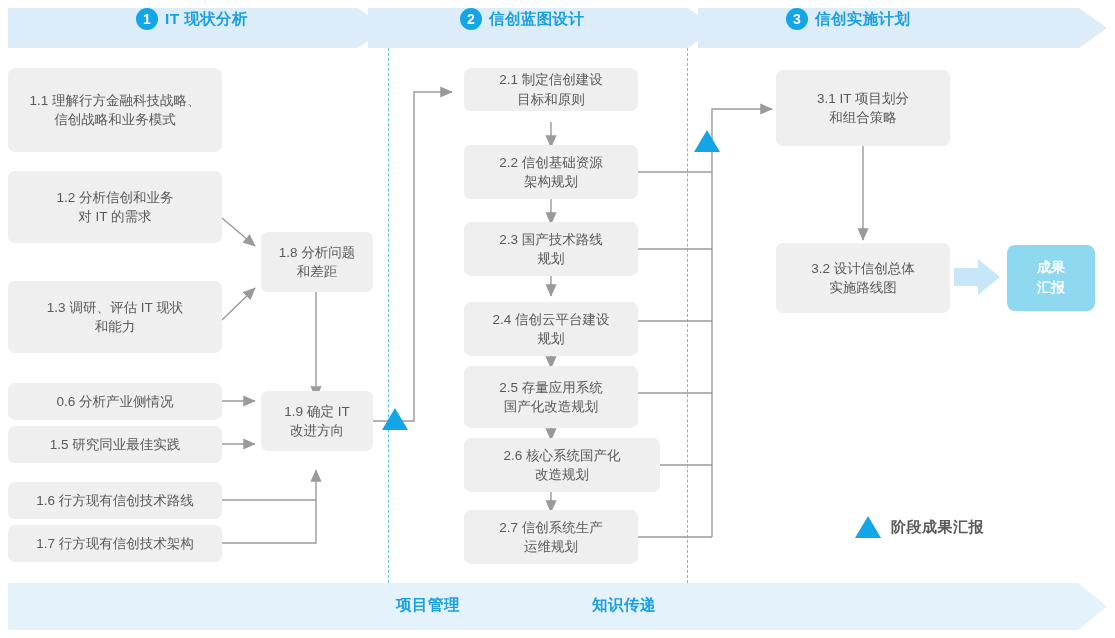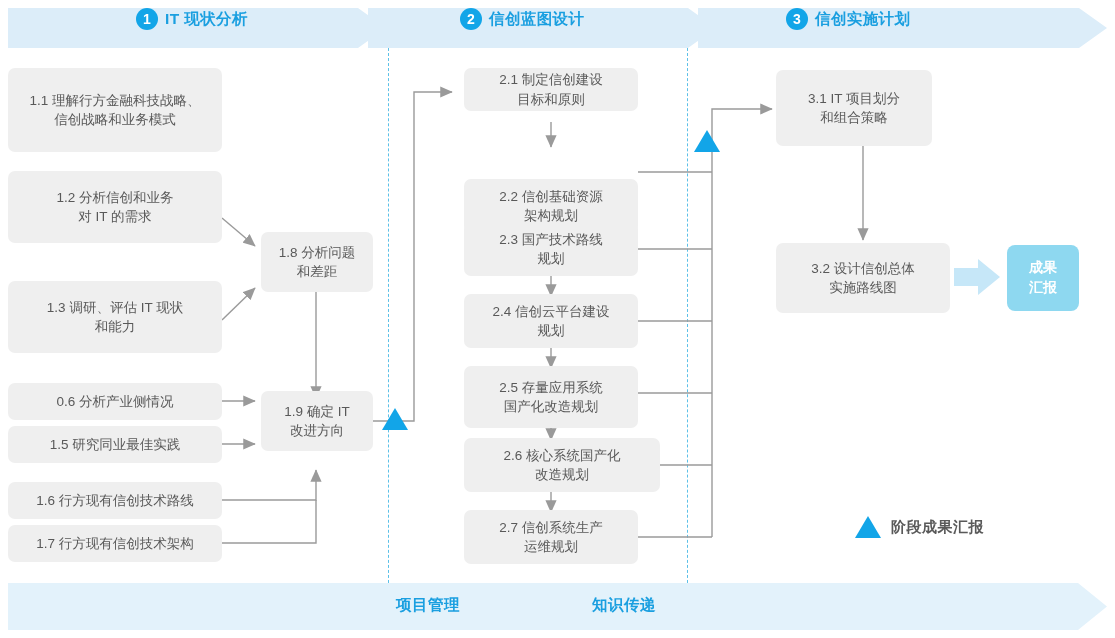--- a/index.html
+++ b/index.html
@@ -230,38 +230,38 @@
   <div class="node" style="left:8px;  top:482px; width:214px; height:37px;">1.6 行方现有信创技术路线</div>
   <div class="node" style="left:8px;  top:525px; width:214px; height:37px;">1.7 行方现有信创技术架构</div>
 
   <div class="node" style="left:261px; top:232px; width:112px; height:60px;">1.8 分析问题
 和差距</div>
   <div class="node" style="left:261px; top:391px; width:112px; height:60px;">1.9 确定 IT
 改进方向</div>
 
   <div class="node" style="left:464px; top:68px;  width:174px; height:43px;">2.1 制定信创建设
 目标和原则</div>
-  <div class="node" style="left:464px; top:145px; width:174px; height:54px;margin-top:34px;">2.2 信创基础资源
+  <div class="node" style="left:464px; top:145px; width:174px; height:54px;">2.2 信创基础资源
 架构规划</div>
   <div class="node" style="left:464px; top:222px; width:174px; height:54px;">2.3 国产技术路线
 规划</div>
-  <div class="node" style="left:464px; top:294px; width:174px; height:54px;">2.4 信创云平台建设
+  <div class="node" style="left:464px; top:302px; width:174px; height:54px;">2.4 信创云平台建设
 规划</div>
   <div class="node" style="left:464px; top:366px; width:174px; height:62px;">2.5 存量应用系统
 国产化改造规划</div>
   <div class="node" style="left:464px; top:438px; width:196px; height:54px;">2.6 核心系统国产化
 改造规划</div>
   <div class="node" style="left:464px; top:510px; width:174px; height:54px;">2.7 信创系统生产
 运维规划</div>
 
-  <div class="node" style="left:776px; top:70px;  width:156px; height:76px;">3.1 IT 项目划分
+  <div class="node" style="left:776px; top:70px;  width:174px; height:76px;">3.1 IT 项目划分
 和组合策略</div>
   <div class="node" style="left:776px; top:243px; width:174px; height:70px;">3.2 设计信创总体
 实施路线图</div>
-  <div class="node result" style="left:1007px; top:245px; width:72px; height:66px;">成果
+  <div class="node result" style="left:1007px; top:245px; width:88px; height:66px;">成果
 汇报</div>
 
   <div class="tri small" style="left:382px; top:408px;"></div>
   <div class="tri small" style="left:694px; top:130px;"></div>
 
   <div class="legend" style="left:855px; top:516px;">
     <span class="legend-tri"></span>
     <span class="legend-label">阶段成果汇报</span>
   </div>
 

